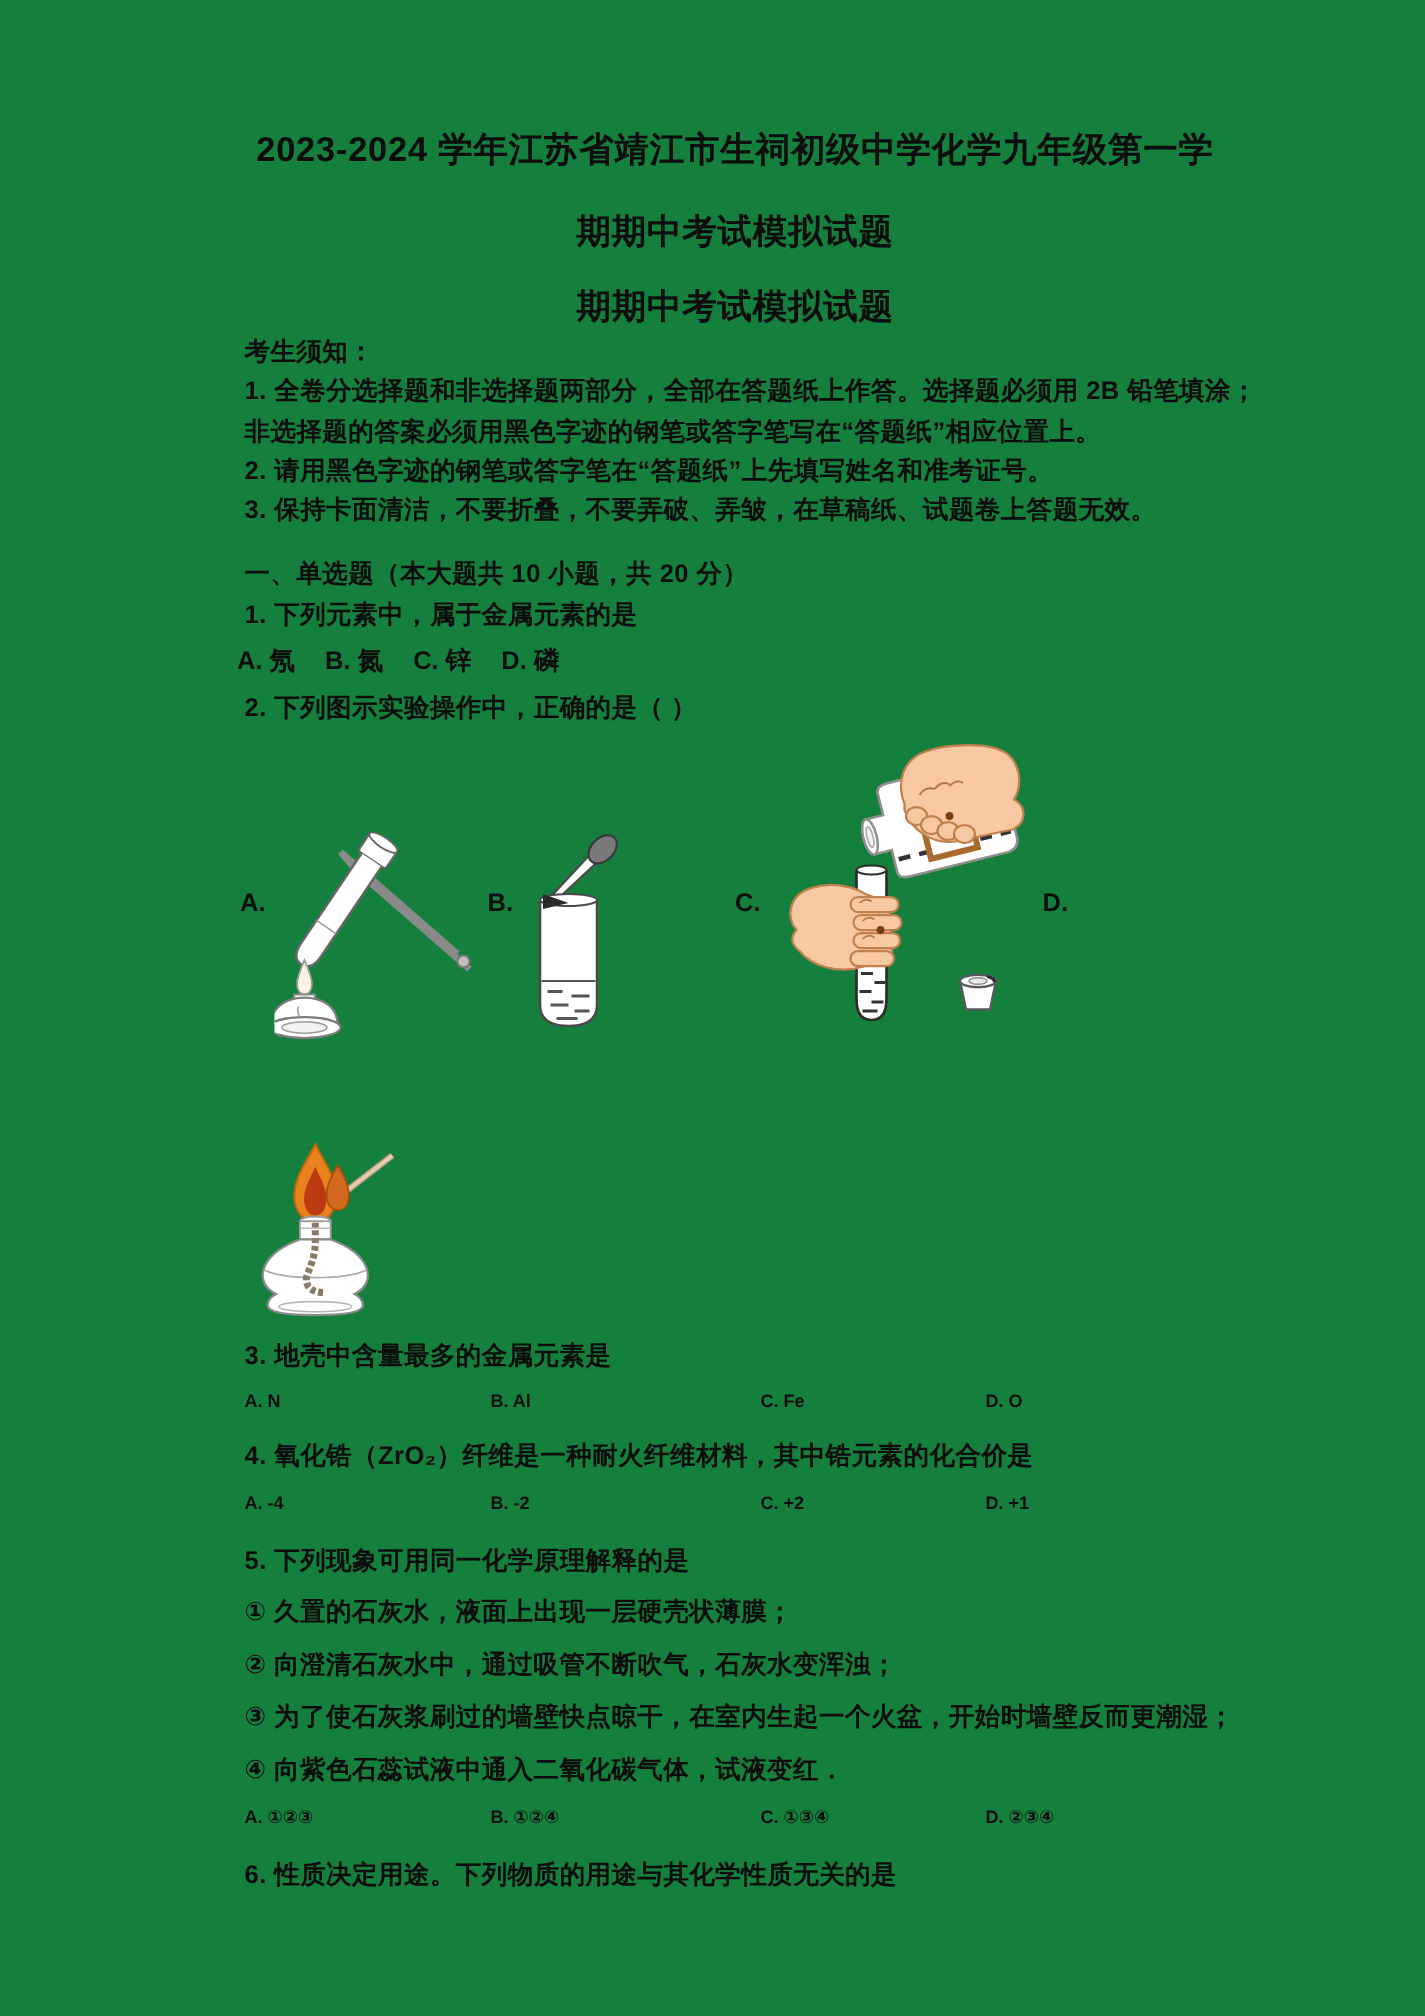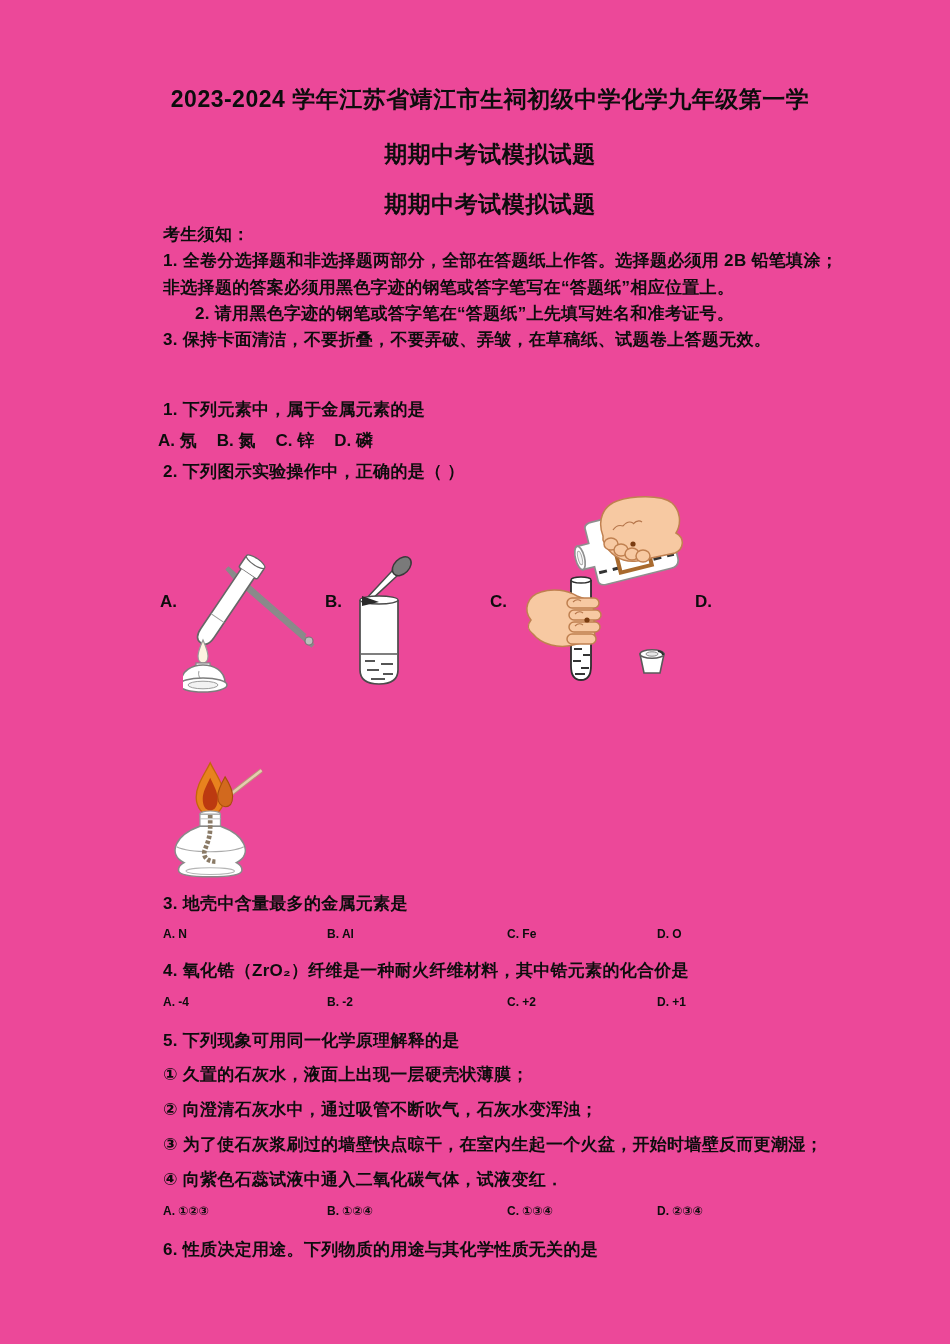--- a/index.html
+++ b/index.html
@@ -10,21 +10,21 @@
     --skin-edge:#c08050;
     --flame-outer:#e8821e;
     --flame-inner:#bc3a10;
     --label-border:#a96a2e;
     --match-wood:#e6cdb0;
   }
   html,body{margin:0;padding:0;background:#ffffff;}
   .page{
     position:relative;
     width:950px;height:1344px;
-    background:#ec4899;
+    background:#15803d;
     font-family:"Liberation Sans","DejaVu Sans",sans-serif;
     color:var(--ink);
     overflow:hidden;
   }
   .content{position:absolute;left:163px;top:0;width:700px;height:1344px;}
   .title{
     position:absolute;left:0;right:46px;
     text-align:center;
     font-size:23px;font-weight:700;letter-spacing:0.5px;
     white-space:nowrap;
@@ -52,23 +52,24 @@
 <div class="page">
   <div class="content">
 
     <div class="title" style="top:84px;">2023-2024 学年江苏省靖江市生祠初级中学化学九年级第一学</div>
     <div class="title" style="top:139px;">期期中考试模拟试题</div>
     <div class="title" style="top:189px;">期期中考试模拟试题</div>
 
     <div class="bline" style="top:224px;">考生须知：</div>
     <div class="bline" style="top:250px;">1. 全卷分选择题和非选择题两部分，全部在答题纸上作答。选择题必须用 2B 铅笔填涂；</div>
     <div class="bline" style="top:277px;">非选择题的答案必须用黑色字迹的钢笔或答字笔写在“答题纸”相应位置上。</div>
-    <div class="bline" style="top:303px;margin-left:32px;">2. 请用黑色字迹的钢笔或答字笔在“答题纸”上先填写姓名和准考证号。</div>
+    <div class="bline" style="top:303px;">2. 请用黑色字迹的钢笔或答字笔在“答题纸”上先填写姓名和准考证号。</div>
     <div class="bline" style="top:329px;">3. 保持卡面清洁，不要折叠，不要弄破、弄皱，在草稿纸、试题卷上答题无效。</div>
 
+    <div class="bline" style="top:372px;">一、单选题（本大题共 10 小题，共 20 分）</div>
 
     <div class="bline" style="top:399px;text-align:center;">1. 下列元素中，属于金属元素的是</div>
     <div class="opt-inline" style="top:429px;">
       <span class="opt">A. 氖</span>
       <span class="opt">B. 氮</span>
       <span class="opt">C. 锌</span>
       <span class="opt">D. 磷</span>
     </div>
 
     <div class="bline" style="top:461px;">2. 下列图示实验操作中，正确的是（ ）</div>

